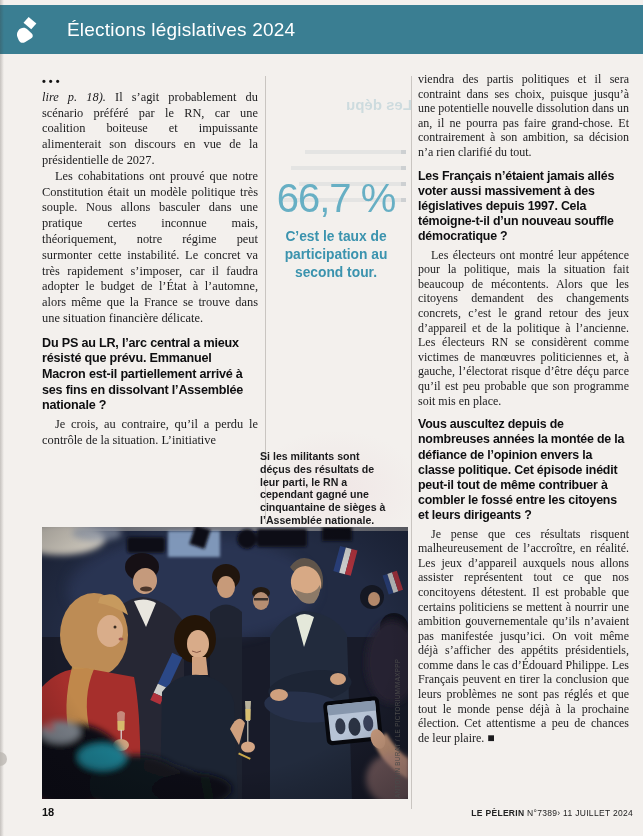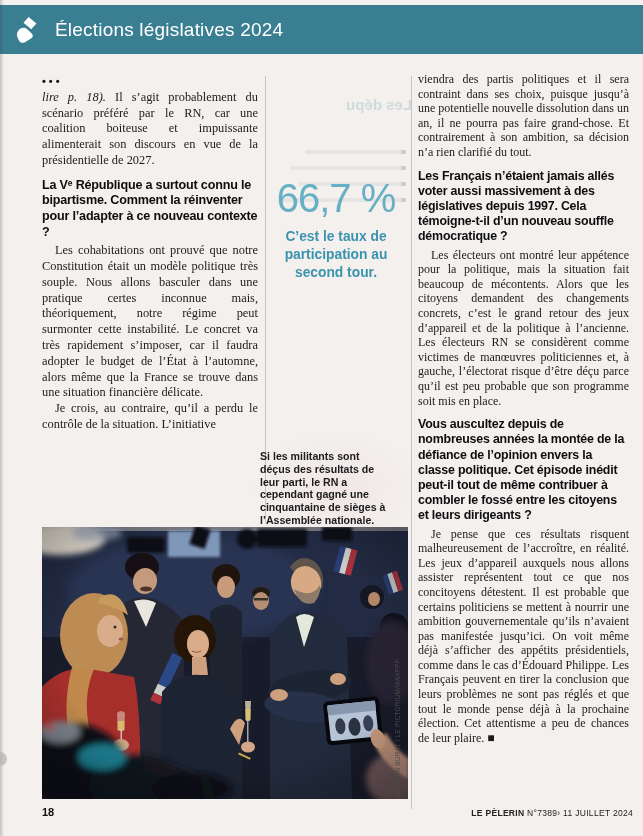--- a/index.html
+++ b/index.html
@@ -8,21 +8,21 @@
     background:#f3f0ed;overflow:hidden;
     font-family:"Liberation Serif", serif;color:#1c1c1e;
   }
   
   .band{
     position:absolute;left:0;top:5px;width:643px;height:49px;
     background:#3a7e92;display:flex;align-items:center;
   }
   .band .icon{width:30px;height:30px;margin-left:13px;flex:0 0 auto;}
   .band-title{
-    margin-left:12px;color:#ffffff;
+    margin-left:24px;color:#ffffff;
     font-family:"Liberation Sans", sans-serif;font-size:19px;font-weight:400;
     letter-spacing:.2px;
   }
   
   .rule{position:absolute;width:1px;background:#c9c5c1;}
   .rule-1{left:265px;top:76px;height:447px;}
   .rule-2{left:411px;top:76px;height:733px;}
   
   .col{position:absolute;text-align:justify;hyphens:auto;}
   .col-left{left:42px;top:74px;width:216px;height:452px;overflow:hidden;
@@ -108,22 +108,22 @@
     </svg>
     <span class="band-title">Élections législatives 2024</span>
   </div>
 
   <div class="rule rule-1"></div>
   <div class="rule rule-2"></div>
 
   <div class="col col-left">
     <p class="dots">•••</p>
     <p class="body"><em>lire p. 18).</em><span> Il s’agit probablement du scénario préféré par le RN, car une coalition boiteuse et impuissante alimenterait son discours en vue de la présidentielle de 2027.</span></p>
-    <p class="q">La Vᵉ République a surtout connu le bipartisme. Comment la réinventer pour l’adapter à ce nouveau contexte ?</p>
     <p class="body indent">Les cohabitations ont prouvé que notre Constitution était un modèle politique très souple. Nous allons basculer dans une pratique certes inconnue mais, théoriquement, notre régime peut surmonter cette instabilité. Le concret va très rapidement s’imposer, car il faudra adopter le budget de l’État à l’automne, alors même que la France se trouve dans une situation financière délicate.</p>
+    <p class="q">Du PS au LR, l’arc central a mieux résisté que prévu. Emmanuel Macron est-il partiellement arrivé à ses fins en dissolvant l’Assemblée nationale ?</p>
     <p class="body indent">Je crois, au contraire, qu’il a perdu le contrôle de la situation. L’initiative</p>
   </div>
 
   <div class="ghost-heading">Les dépu</div>
   <div class="ghost-lines">
     <div class="ghost-line" style="width:96px"></div>
     <div class="ghost-line" style="width:110px"></div>
     <div class="ghost-line" style="width:102px"></div>
     <div class="ghost-line" style="width:118px"></div>
   </div>

